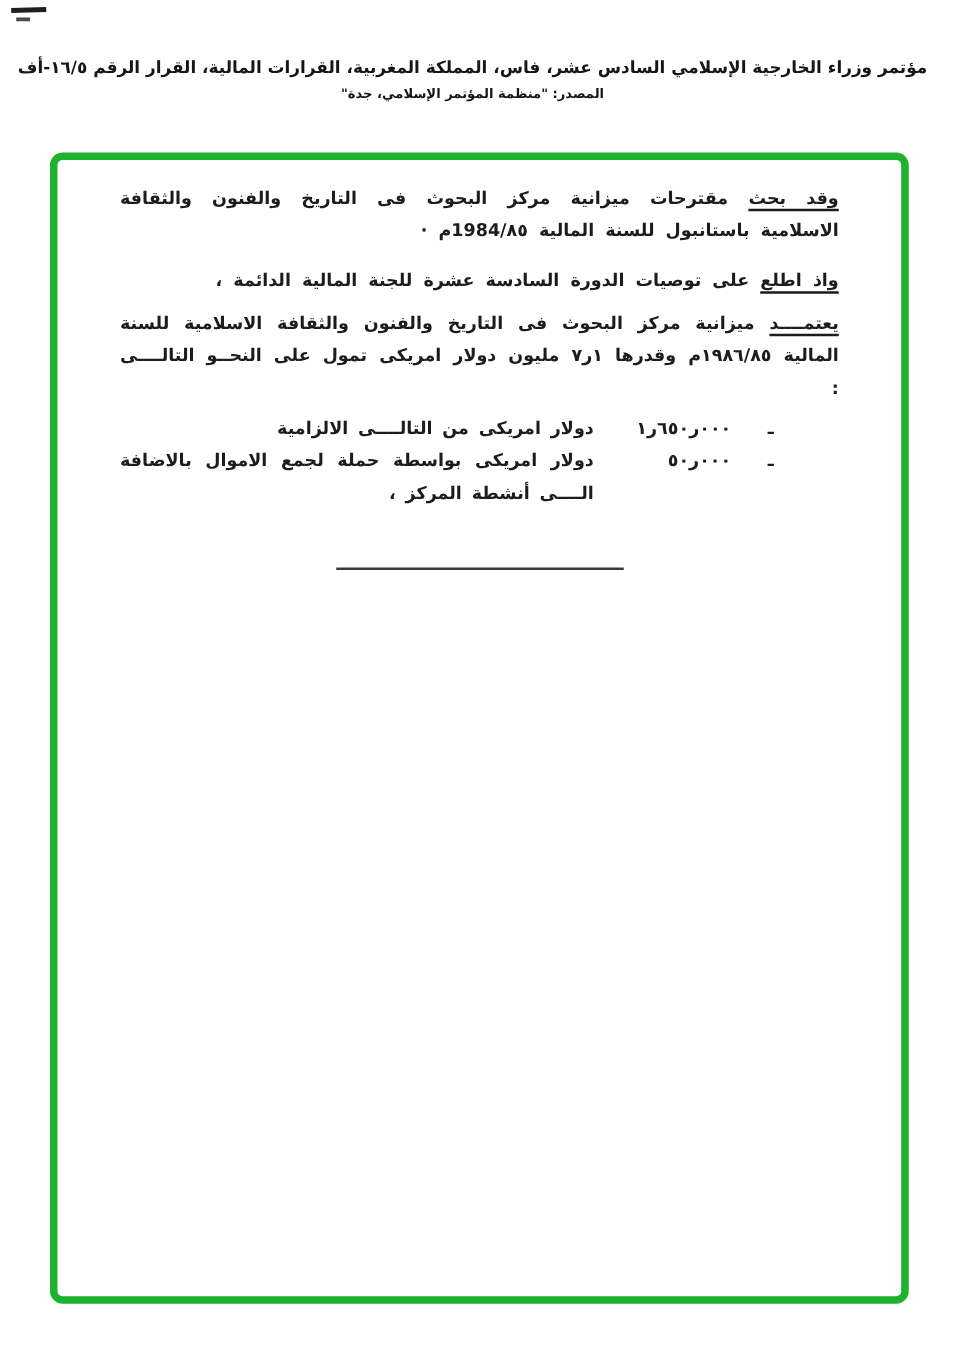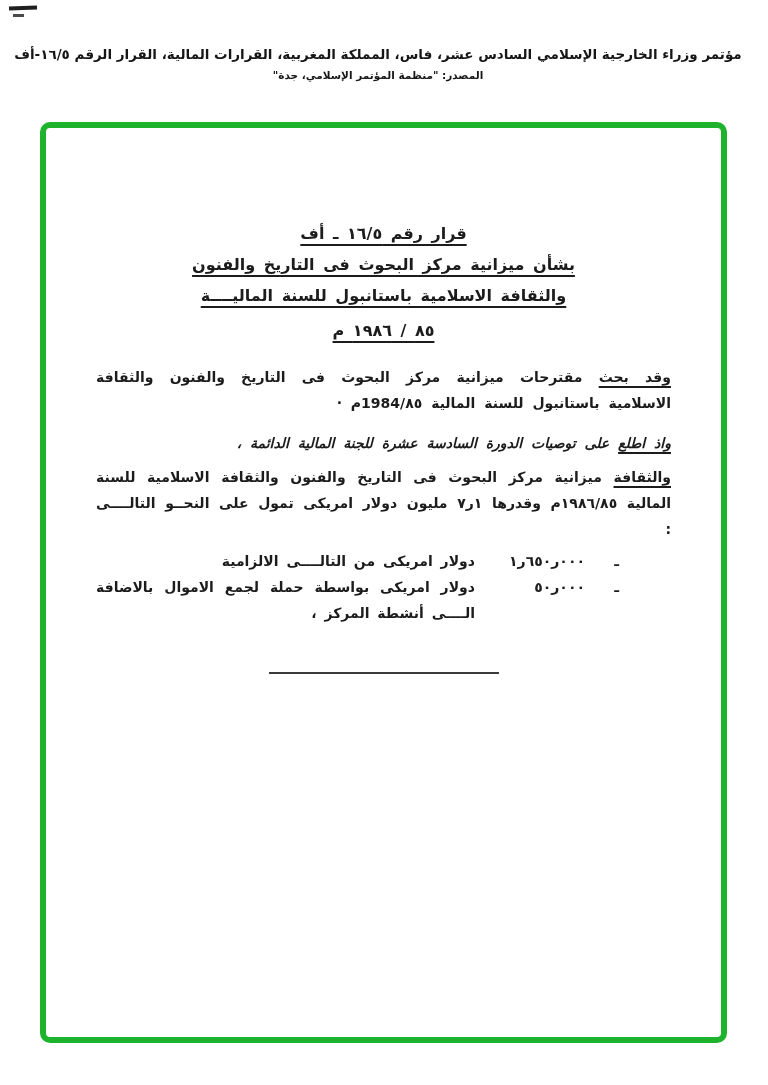--- a/index.html
+++ b/index.html
@@ -28,21 +28,21 @@
 
   .title-block{margin-top:90px;text-align:center;font-size:16px;line-height:31px;}
   .title-block .tline{display:block;}
   .title-block .tline span{text-decoration:underline;text-underline-offset:5px;text-decoration-thickness:1.5px;word-spacing:3px;}
   .title-block .tline.last{margin-top:4px;}
 
   .para{font-size:14px;line-height:26px;text-align:justify;word-spacing:4px;}
   .para .lead{text-decoration:underline;text-underline-offset:4px;text-decoration-thickness:1.5px;}
   .p1{margin-top:36px;text-indent:22px;}
   .p2{margin-top:18px;}
-  .p3{margin-top:14px;font-style:italic;}
+  .p3{margin-top:14px;}
   .p4{margin-top:8px;}
 
   .budget{margin-top:6px;padding-right:52px;font-size:14px;}
   .budget-row{display:flex;direction:rtl;line-height:26px;column-gap:12px;}
   .bdash{width:22px;text-align:right;}
   .bamount{width:98px;text-align:right;white-space:nowrap;}
   .btext{flex:1;text-align:justify;word-spacing:3px;}
 
   .sigline{margin:46px auto 0;width:230px;border-top:2px solid #3a3a3a;height:0;}
 </style>
@@ -53,38 +53,32 @@
 <div class="artifact-b"></div>
 
 <div class="page-header">
   <div class="hdr1">مؤتمر وزراء الخارجية الإسلامي السادس عشر، فاس، المملكة المغربية، القرارات المالية، القرار الرقم ١٦/٥-أف</div>
   <div class="hdr2">المصدر: "منظمة المؤتمر الإسلامي، جدة"</div>
 </div>
 
 <div class="frame">
   <div class="doc">
 
-    <div class="title-block">
-      <span class="tline"><span>قرار رقم ١٦/٥ ـ أف</span></span>
-      <span class="tline"><span>بشأن ميزانية مركز البحوث فى التاريخ والفنون</span></span>
-      <span class="tline"><span>والثقافة الاسلامية باستانبول للسنة الماليــــة</span></span>
-      <span class="tline last"><span>٨٥ / ١٩٨٦ م</span></span>
-    </div>
 
 
     <div class="para p2">
       <span class="lead">وقد بحث</span><span> مقترحات ميزانية مركز البحوث فى التاريخ والفنون والثقافة الاسلامية باستانبول للسنة المالية 1984/٨٥م ·</span>
     </div>
 
     <div class="para p3">
       <span class="lead">واذ اطلع</span><span> على توصيات الدورة السادسة عشرة للجنة المالية الدائمة ،</span>
     </div>
 
     <div class="para p4">
-      <span class="lead">والثقافة</span><span> ميزانية مركز البحوث فى التاريخ والفنون والثقافة الاسلامية للسنة المالية ١٩٨٦/٨٥م وقدرها ١ر٧ مليون دولار امريكى تمول على النحــو التالــــى :</span>
+      <span class="lead">يعتمــــد</span><span> ميزانية مركز البحوث فى التاريخ والفنون والثقافة الاسلامية للسنة المالية ١٩٨٦/٨٥م وقدرها ١ر٧ مليون دولار امريكى تمول على النحــو التالــــى :</span>
     </div>
 
     <div class="budget">
       <div class="budget-row">
         <span class="bdash">ـ</span>
         <span class="bamount"><bdo dir="ltr">١ر٦٥٠ر٠٠٠</bdo></span>
         <span class="btext">دولار امريكى من التالــــى الالزامية</span>
       </div>
       <div class="budget-row">
         <span class="bdash">ـ</span>

